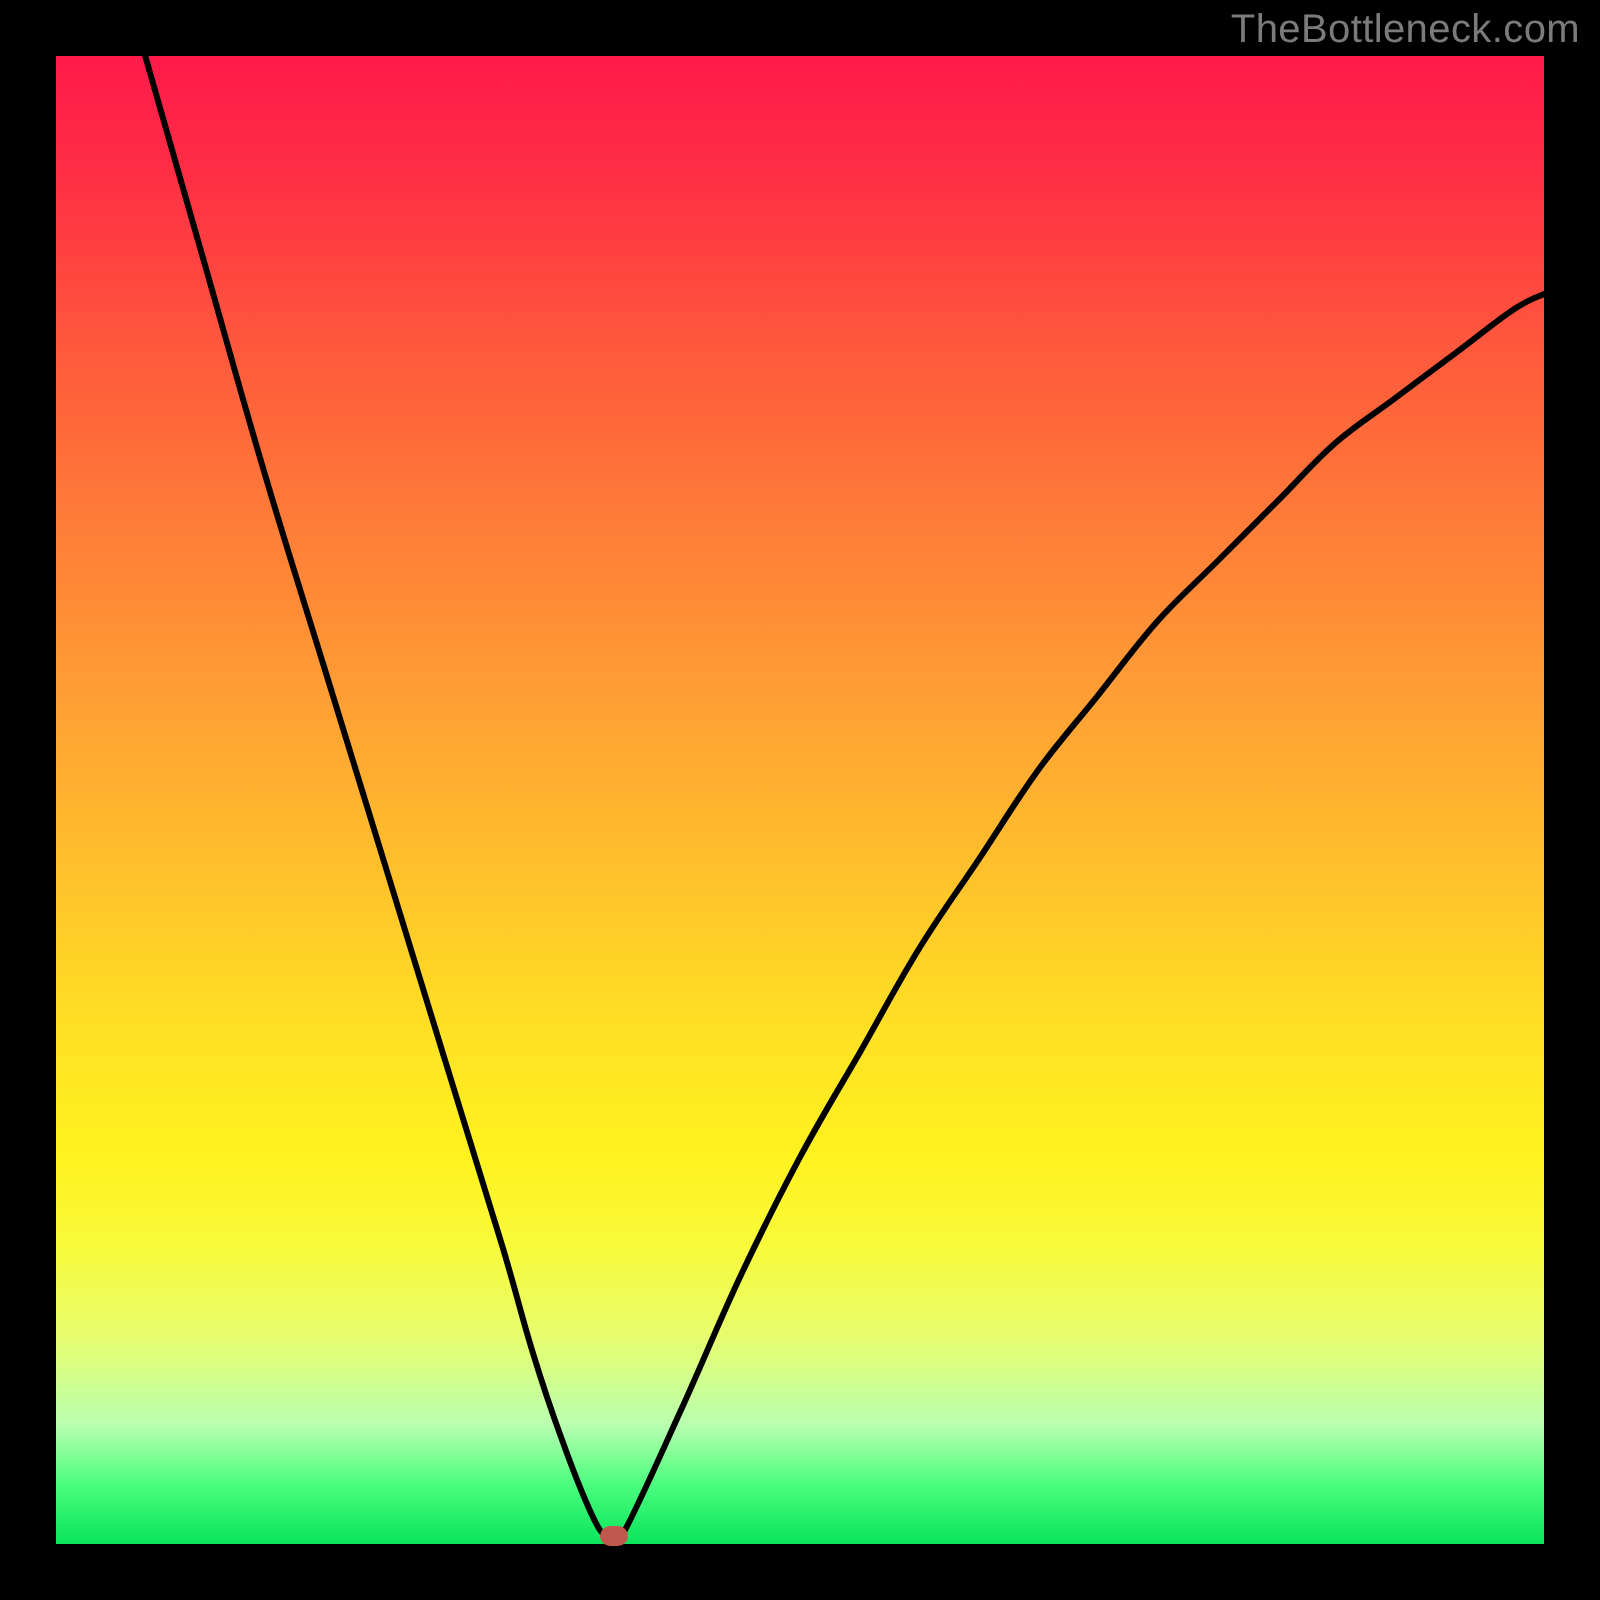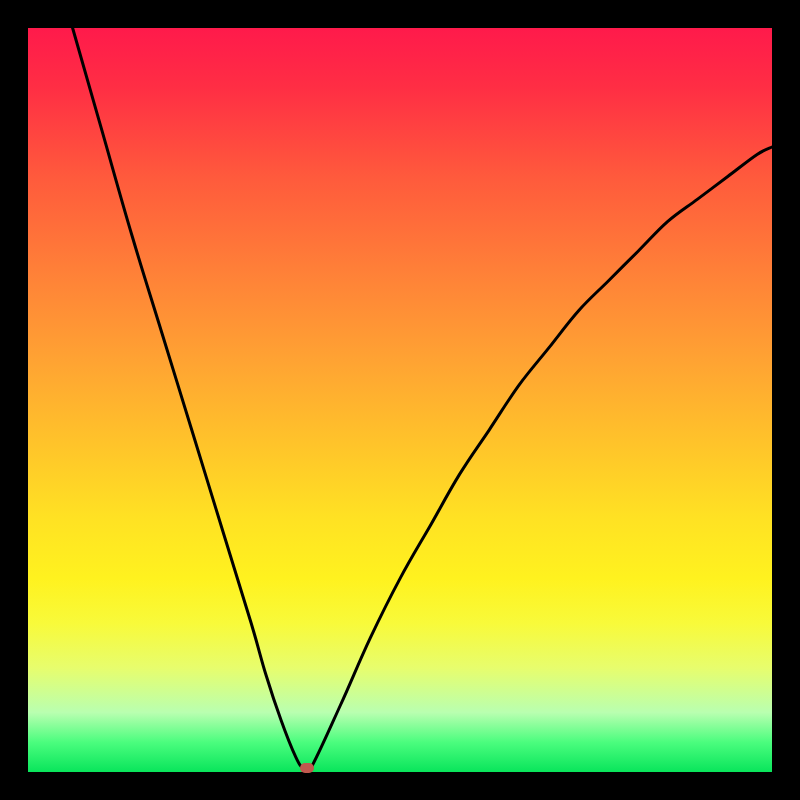--- a/index.html
+++ b/index.html
@@ -72,13 +72,14 @@
 <div class="frame">
   <div class="plot">
 
     <svg class="curve" viewBox="0 0 744 744" preserveAspectRatio="none">
       <path id="curve-path" d="M 44.6 0.0 C 50.0 18.7, 63.7 66.7, 74.4 104.2 C 85.1 141.7, 93.4 172.2, 104.2 208.3 C 114.9 244.5, 123.2 270.2, 133.9 305.0 C 144.6 339.9, 153.0 366.9, 163.7 401.8 C 174.4 436.6, 182.7 463.7, 193.4 498.5 C 204.2 533.3, 215.2 568.4, 223.2 595.2 C 231.2 622.0, 232.7 629.9, 238.1 647.3 C 243.4 664.7, 247.6 677.2, 253.0 691.9 C 258.3 706.7, 263.8 720.4, 267.8 729.1 C 271.9 737.8, 272.6 738.3, 275.3 740.3 C 278.0 742.3, 276.0 751.7, 282.7 740.3 C 289.4 728.9, 301.8 700.5, 312.5 677.0 C 323.2 653.6, 331.5 632.8, 342.2 610.1 C 353.0 587.3, 361.3 570.6, 372.0 550.6 C 382.7 530.5, 391.0 517.2, 401.8 498.5 C 412.5 479.7, 420.8 463.8, 431.5 446.4 C 442.2 429.0, 450.6 417.8, 461.3 401.8 C 472.0 385.7, 480.3 371.9, 491.0 357.1 C 501.8 342.4, 510.1 333.3, 520.8 319.9 C 531.5 306.5, 539.8 294.8, 550.6 282.7 C 561.3 270.7, 569.6 263.7, 580.3 253.0 C 591.0 242.2, 599.4 233.9, 610.1 223.2 C 620.8 212.5, 629.1 202.8, 639.8 193.4 C 650.6 184.1, 658.9 179.2, 669.6 171.1 C 680.3 163.1, 688.6 156.8, 699.4 148.8 C 710.1 140.8, 721.1 131.8, 729.1 126.5 C 737.2 121.1, 741.3 120.4, 744.0 119.0" fill="none" stroke="#000" stroke-width="3" stroke-linecap="round"></path>
     </svg>
 
     <div id="marker" class="marker" style="left: 272px; top: 735.28px;"></div>
   </div>
 
+  <div class="attribution">TheBottleneck.com</div>
 </div>
 
 </body></html>

